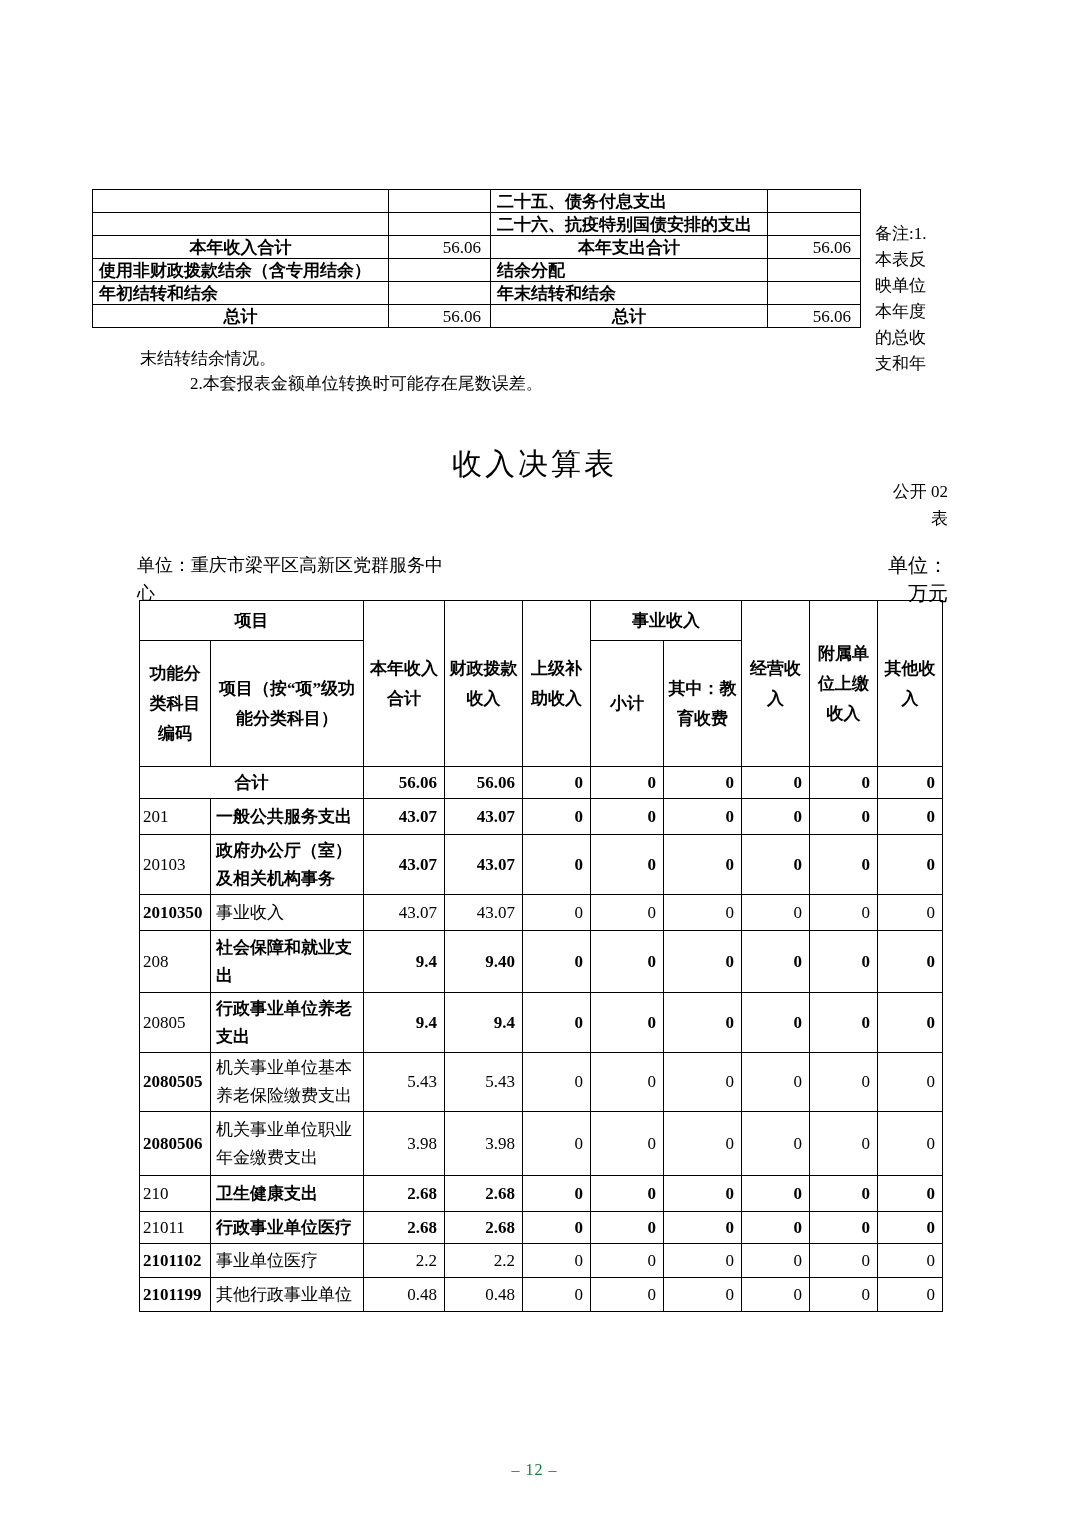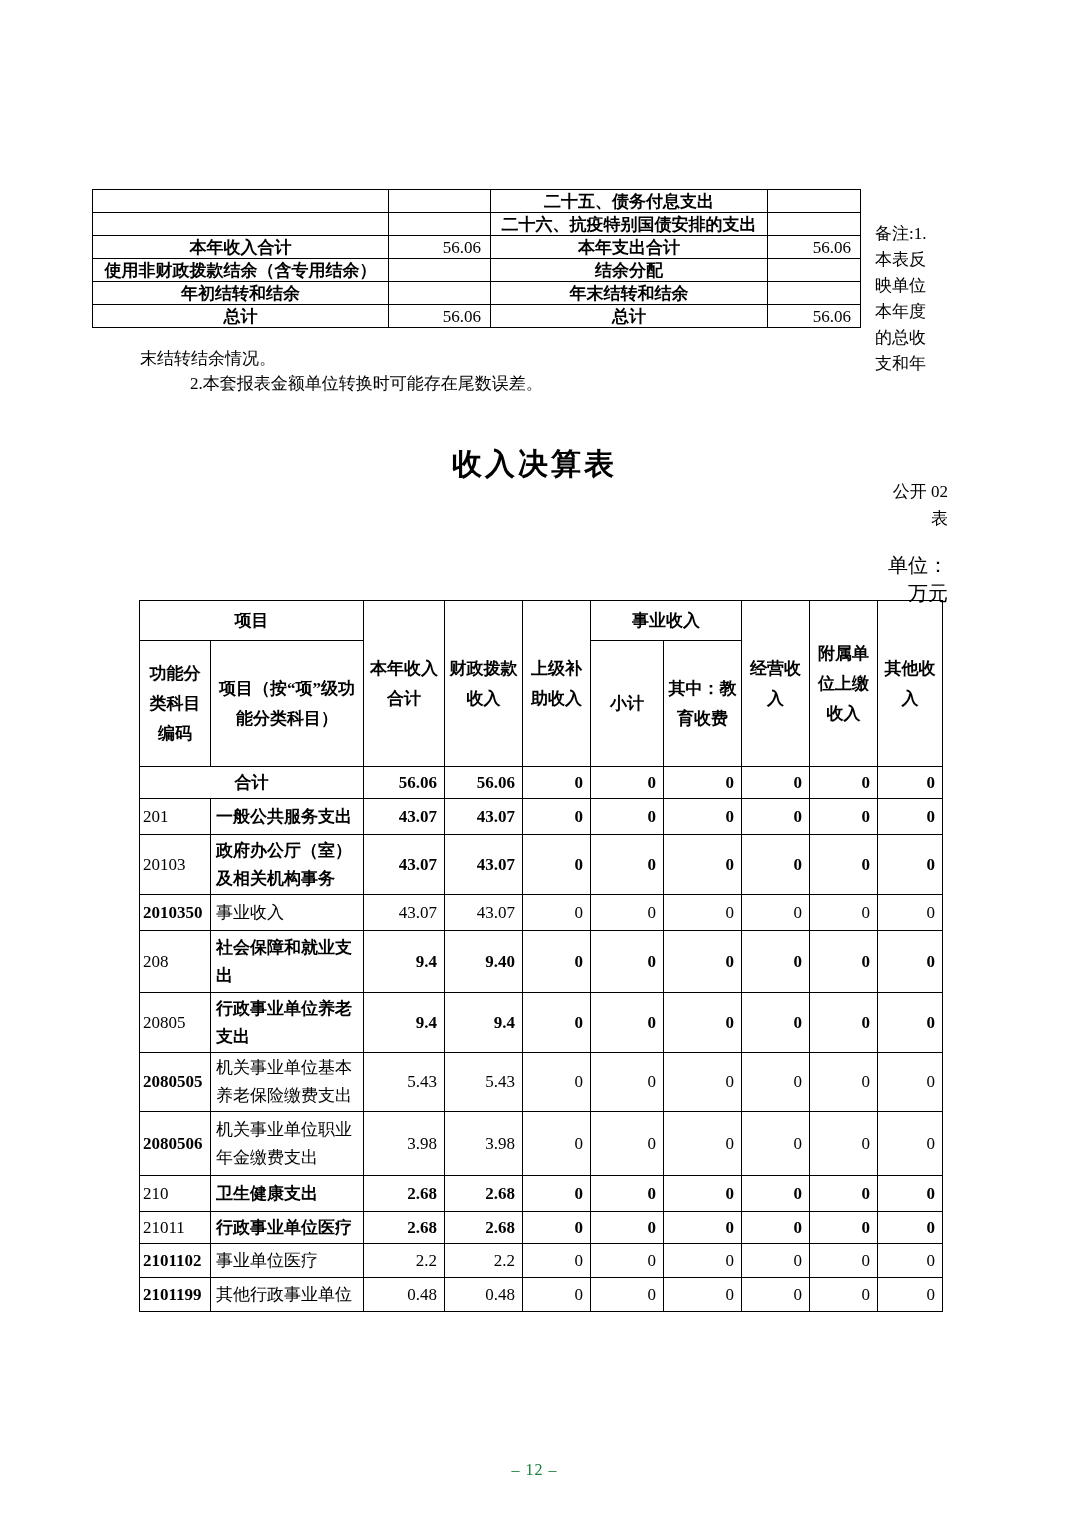--- a/index.html
+++ b/index.html
@@ -5,37 +5,37 @@
   html,body{margin:0;padding:0;background:#ffffff;}
   .page{
     position:relative;width:1069px;height:1515px;background:#fff;
     font-family:"Liberation Serif","DejaVu Serif",serif;color:#000;
     overflow:hidden;
   }
   table{border-collapse:collapse;table-layout:fixed;}
   td,th{border:1px solid #000;overflow:hidden;}
   .b{font-weight:bold;}
   .c{text-align:center;}
-  .l{text-align:center;margin-left:13px;}
+  .l{text-align:left;margin-left:13px;}
   .r{text-align:right;}
 
   
   .top-table{position:absolute;left:92px;top:189px;width:768px;font-size:17px;}
   .top-table td{height:22px;padding:0 6px;white-space:nowrap;line-height:21px;}
   .top-table td.val{padding-right:9px;}
 
   
   .side-note{position:absolute;left:875px;top:221px;width:62px;font-size:17px;
     line-height:26px;word-break:break-all;}
   .note-cont{position:absolute;left:140px;top:347px;font-size:17px;}
   .note-2{position:absolute;left:190px;top:372px;font-size:17px;}
 
   
   .doc-title{position:absolute;left:0;right:0;top:444px;text-align:center;
-    font-size:30px;font-weight:bold;letter-spacing:3px;}
+    font-size:30px;font-weight:normal;letter-spacing:3px;}
   .doc-code{position:absolute;right:121px;top:478px;width:62px;text-align:right;
     font-size:17px;line-height:27px;word-break:break-all;}
   .unit-left{position:absolute;left:137px;top:551px;width:312px;font-size:18px;
     line-height:28px;word-break:break-all;}
   .unit-right{position:absolute;right:121px;top:551px;width:78px;text-align:right;
     font-size:20px;line-height:28px;word-break:break-all;}
 
   
   .main-table{position:absolute;left:139px;top:600px;width:803px;font-size:17px;}
   .main-table th{font-weight:bold;text-align:center;vertical-align:middle;
@@ -101,20 +101,21 @@
     </tr>
   </tbody>
     </table>
 
   <div class="side-note">备注:1.本表反映单位本年度的总收支和年</div>
   <div class="note-cont">末结转结余情况。</div>
   <div class="note-2">2.本套报表金额单位转换时可能存在尾数误差。</div>
 
   <div class="doc-title">收入决算表</div>
   <div class="doc-code">公开 02表</div>
+  <div class="unit-left">单位：重庆市梁平区高新区党群服务中心</div>
   <div class="unit-right">单位：万元</div>
 
   <table class="main-table">
     <colgroup>
       <col style="width:71px">
         <col style="width:153px">
         <col style="width:81px">
         <col style="width:78px">
       <col style="width:68px">
         <col style="width:73px">

